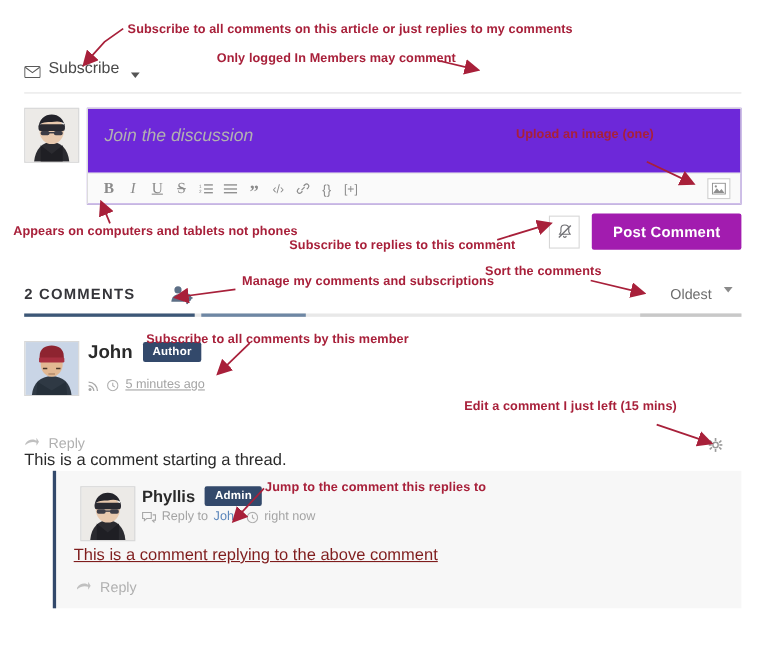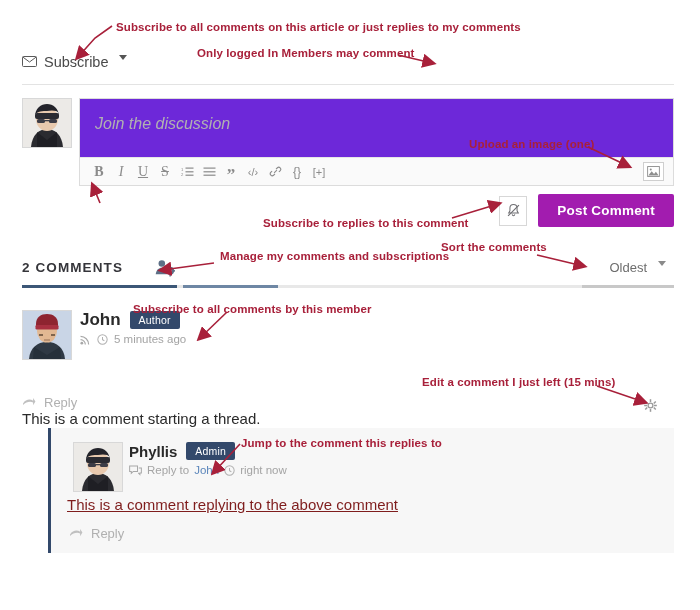--- a/index.html
+++ b/index.html
@@ -25,21 +25,21 @@
     z-index:40;
   }
   .arrow{position:absolute;z-index:39;}
 
   
   .topbar{
     position:absolute;left:22px;top:52px;width:650px;height:28px;
   }
   .subscribe{
     position:absolute;left:0;top:2px;
-    display:flex;align-items:flex-start;gap:7px;
+    display:flex;align-items:flex-end;gap:7px;
     color:#4a4a4a;font-size:14.5px;cursor:pointer;
   }
   .subscribe .env{display:inline-block;width:15px;height:11px;position:relative;}
   .caret{
     width:0;height:0;border-left:4.5px solid transparent;border-right:4.5px solid transparent;
     border-top:5.5px solid #555;display:inline-block;margin-left:4px;position:relative;top:1px;
   }
   .loginfo{
     position:absolute;right:0;top:3px;font-size:13.5px;color:#4c4c4c;white-space:nowrap;
   }
@@ -107,24 +107,24 @@
   .chead-rule-b{position:absolute;left:161px;top:29px;width:95px;height:3px;background:#6e87a4;}
   .chead-rule-c{position:absolute;left:560px;top:29px;width:92px;height:3px;background:#c8c8c8;}
 
   
   .cmt1{position:absolute;left:22px;top:310px;width:652px;}
   .c-av{position:absolute;left:0;top:0;}
   .c-body{position:absolute;left:58px;top:0;}
   .c-nameline{display:flex;align-items:center;gap:9px;}
   .c-name{font-size:17px;font-weight:bold;color:#2a2a2a;}
   .badge{
-    background:#33496b;color:#fff;font-size:10.5px;font-weight:normal;
+    background:#33496b;color:#fff;font-size:10.5px;font-weight:bold;
     padding:3px 9px;border-radius:2px;letter-spacing:.2px;
   }
-  .c-meta{display:flex;align-items:flex-end;gap:6px;margin-top:3px;color:#a4a4a4;font-size:11.5px;}
+  .c-meta{display:flex;align-items:flex-end;gap:6px;margin-top:14px;color:#a4a4a4;font-size:11.5px;text-decoration:underline;}
   .c-text{position:absolute;left:22px;top:364px;font-size:15px;color:#2a2a2a;}
   .c-reply{position:absolute;left:22px;top:395px;display:flex;align-items:center;gap:8px;color:#b0b0b0;font-size:13px;cursor:pointer;}
   .gear-btn{position:absolute;left:644px;top:398px;cursor:pointer;}
 
   
   .cmt2{
     position:absolute;left:48px;top:428px;width:626px;height:125px;
     background:#f7f7f7;border-left:3px solid #33496b;box-sizing:border-box;
   }
   .r-av{position:absolute;left:22px;top:14px;}
@@ -163,26 +163,27 @@
 
     <path d="M227,312 L200,338" stroke="#a8203a" stroke-width="1.6" fill="none" marker-end="url(#ah)"></path>
 
     <path d="M597,386 L644,402" stroke="#a8203a" stroke-width="1.6" fill="none" marker-end="url(#ah)"></path>
 
     <path d="M240,444 L214,472" stroke="#a8203a" stroke-width="1.6" fill="none" marker-end="url(#ah)"></path>
   </svg>
 
   <div class="anno" style="left:116px;top:21px;">Subscribe to all comments on this article or just replies to my comments</div>
   <div class="anno" style="left:197px;top:47px;">Only logged In Members may comment</div>
-  <div class="anno" style="left:469px;top:138px;">Upload an image (one)</div>
+  <div class="anno" style="left:469px;top:116px;">Upload an image (one)</div>
+  <div class="anno" style="left:12px;top:205px;">Appears on computers and tablets not phones</div>
   <div class="anno" style="left:263px;top:217px;">Subscribe to replies to this comment</div>
   <div class="anno" style="left:220px;top:250px;">Manage my comments and subscriptions</div>
   <div class="anno" style="left:441px;top:241px;">Sort the comments</div>
   <div class="anno" style="left:133px;top:303px;">Subscribe to all comments by this member</div>
-  <div class="anno" style="left:422px;top:376px;">Edit a comment I just left (15 mins)</div>
+  <div class="anno" style="left:422px;top:364px;">Edit a comment I just left (15 mins)</div>
   <div class="anno" style="left:241px;top:437px;">Jump to the comment this replies to</div>
 
   <div class="topbar">
     <div class="subscribe">
       <span class="env">
         <svg width="15" height="11" viewBox="0 0 15 11">
           <rect x="0.5" y="0.5" width="14" height="10" rx="1" fill="none" stroke="#5a5a5a" stroke-width="1"></rect>
           <path d="M0.9,1.1 L7.5,6 L14.1,1.1" fill="none" stroke="#5a5a5a" stroke-width="1"></path>
         </svg>
       </span>

